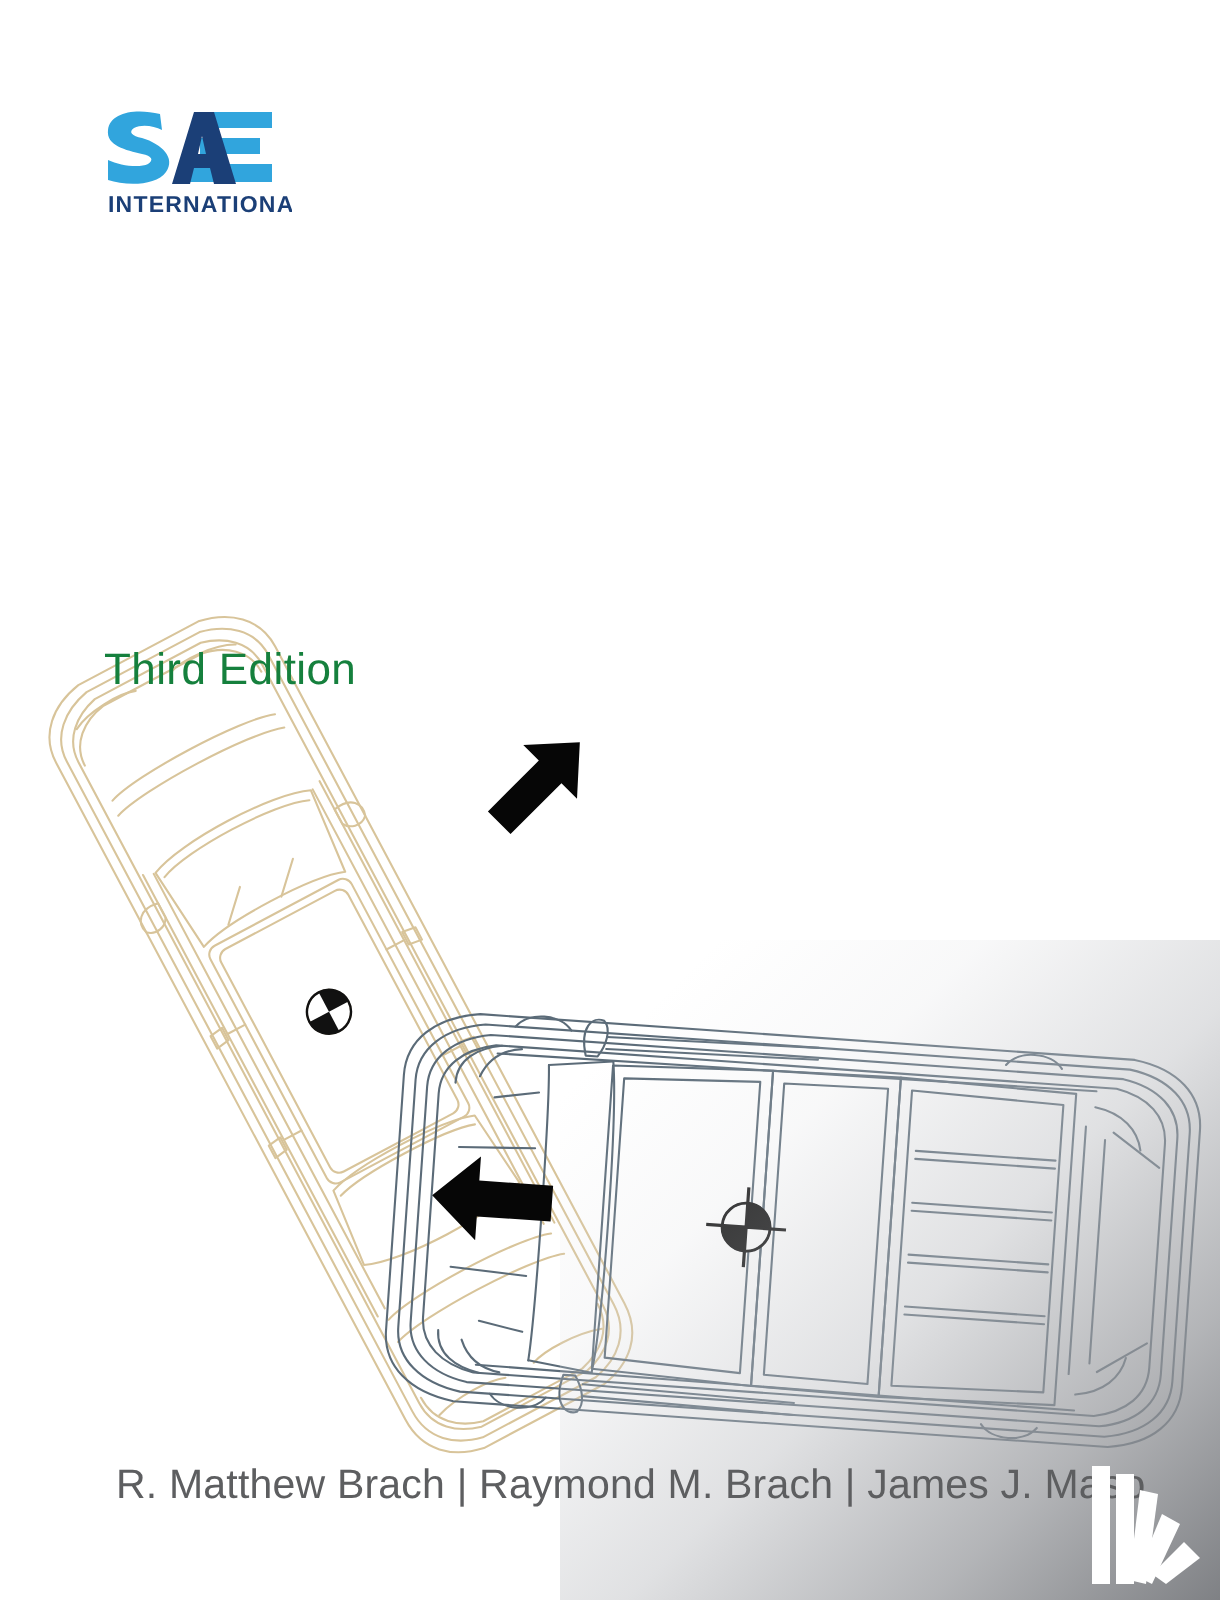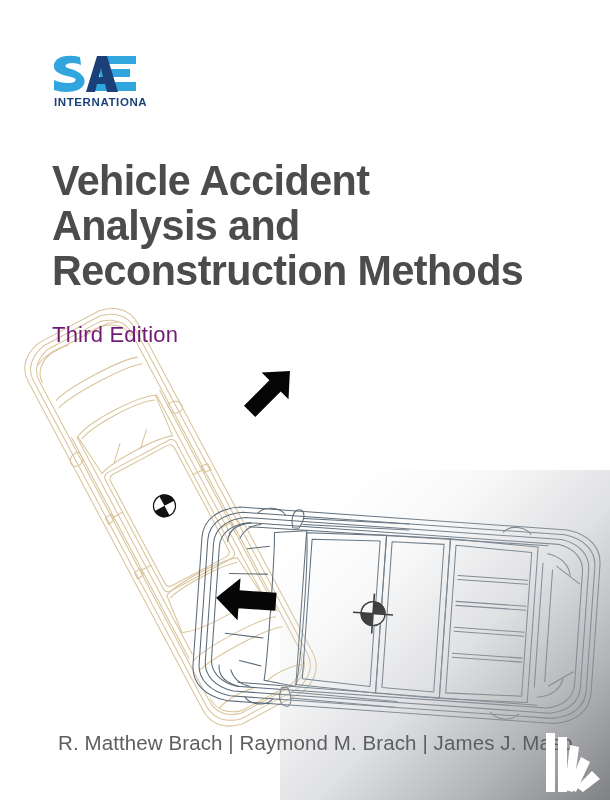--- a/index.html
+++ b/index.html
@@ -58,21 +58,21 @@
     white-space: nowrap;
     transform: scaleX(0.96);
     transform-origin: left center;
   }
   .edition {
     position: absolute;
     left: 52px;
     top: 322px;
     font-size: 22px;
     font-weight: normal;
-    color: #701a75;
+    color: #15803d;
     letter-spacing: 0.2px;
   }
 
   
   .vehicles {
     position: absolute;
     left: 0;
     top: 0;
     width: 610px;
     height: 800px;
@@ -265,25 +265,20 @@
     <path d="M 30 5 C 18 2 5 4 4 13 C 3 21 13 23 21 25 C 26 26 27 28 24 30
              C 20 32 10 31 4 28 L 4 38 C 13 41 28 41 33 34 C 38 27 31 20 21 17
              C 16 16 14 14 17 12 C 21 10 27 11 31 13 Z" fill="#31a5dd"></path>
 
     <path d="M 36 40 L 47 4 L 57 4 L 68 40 L 57 40 L 55 32 L 47 32 L 45 40 Z
              M 49 25 L 53 25 L 51 16 Z" fill="#1b3f77"></path>
 
     <text x="4" y="54" font-family="Liberation Sans, sans-serif" font-size="11.5" font-weight="bold" letter-spacing="0.6" fill="#1b3f77">INTERNATIONAL.</text>
   </svg>
 
-  <div class="title-block">
-    <div class="title-line">Vehicle Accident</div>
-    <div class="title-line">Analysis and</div>
-    <div class="title-line">Reconstruction Methods</div>
-  </div>
 
   <div class="edition">Third Edition</div>
 
   <div class="authors">R. Matthew Brach | Raymond M. Brach | James J. Maso</div>
 
   <svg class="books-watermark" viewBox="0 0 62 62">
     <g fill="#ffffff">
       <rect x="3" y="0" width="9" height="59"></rect>
       <rect x="15" y="4" width="9" height="55"></rect>
       <path d="M 27 12 L 36 14 L 30 59 L 21.5 57 Z"></path>

